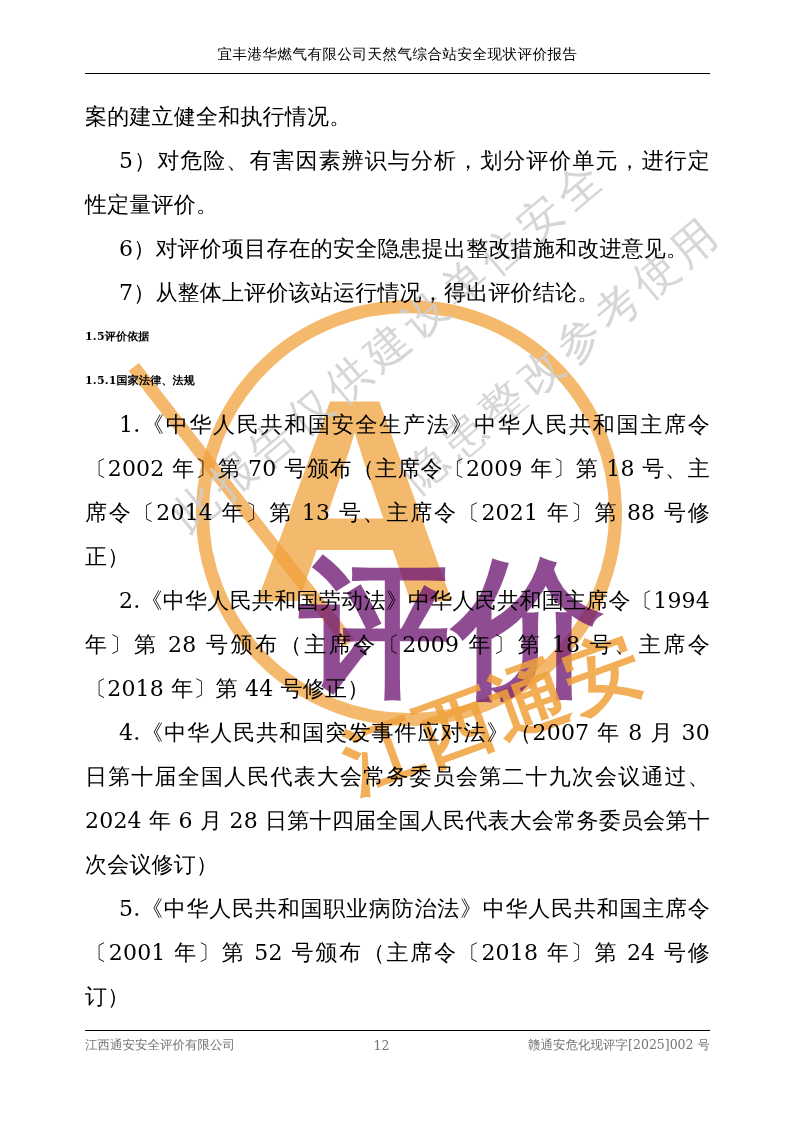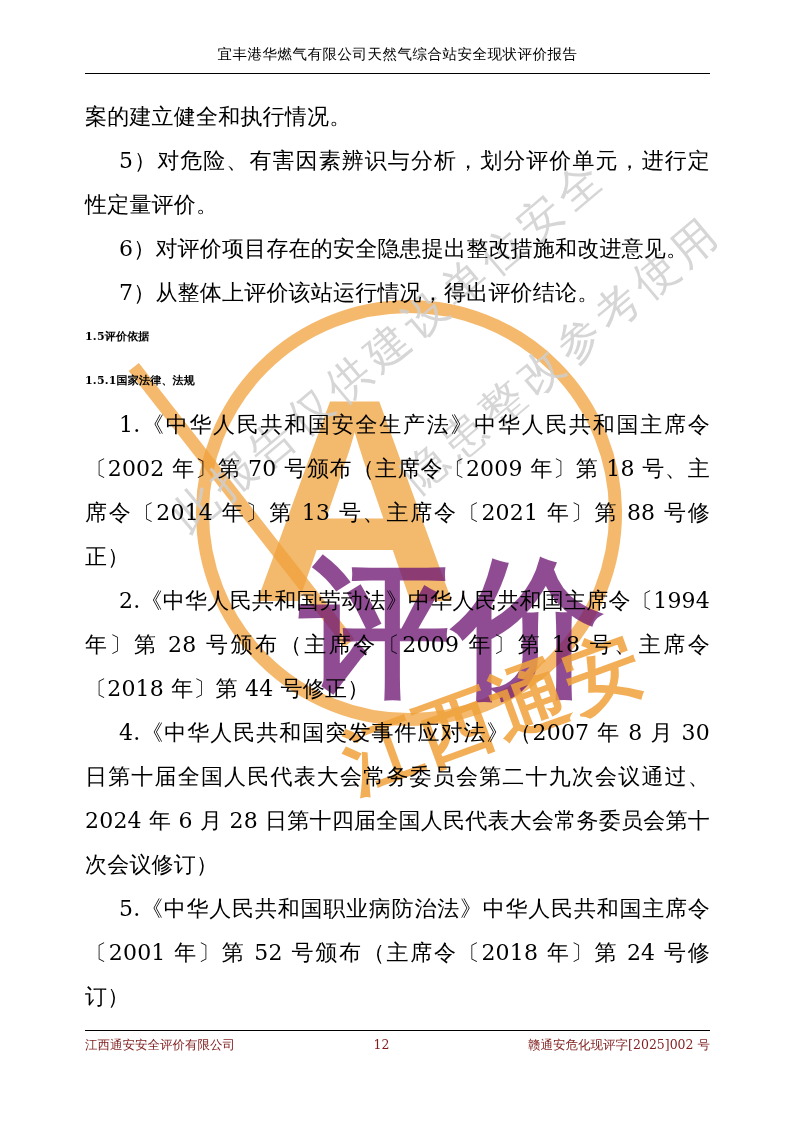--- a/index.html
+++ b/index.html
@@ -161,22 +161,23 @@
     width: 625px;
     z-index: 3;
   }
   .footer-rule {
     border-bottom: 1px solid #000;
     margin-bottom: 6px;
   }
   .footer-row {
     display: flex;
     justify-content: space-between;
+    align-items: center;
     font-size: 12.5px;
-    color: #7f1d1d;
+    color: #737373;
     gap: 44px;
   }
   .footer-center {
     font-size: 12.5px;
   }
 </style>
 </head>
 <body>
 
 <div class="page">

